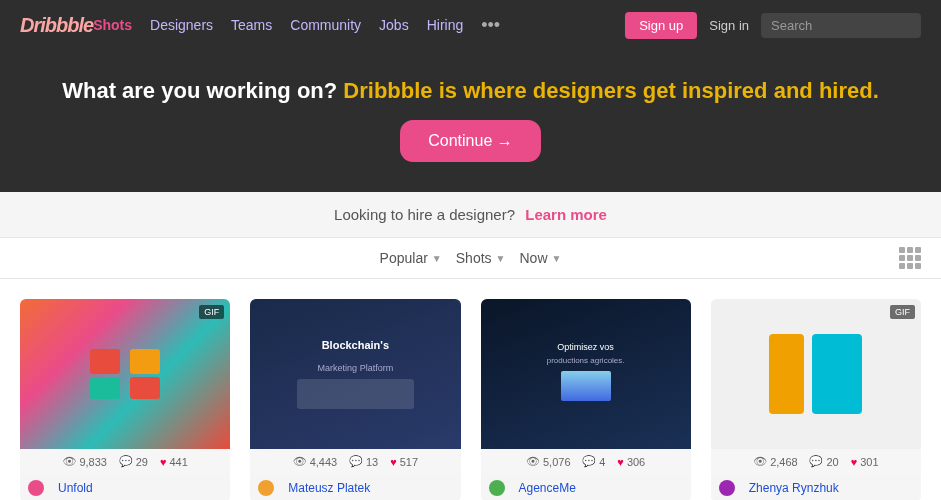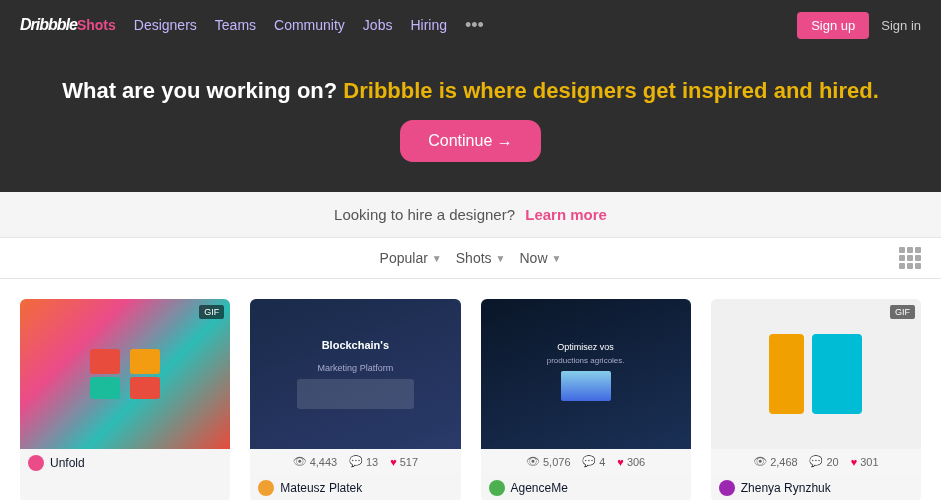--- a/index.html
+++ b/index.html
@@ -79,55 +79,56 @@
       padding: 6px 8px; background: rgba(245,245,245,0.95); font-size: 11px; color: #666;
     }
     .stat-item { display: flex; align-items: center; gap: 3px; }
     .shot-author {
       display: flex; align-items: center; gap: 6px; padding: 6px 8px;
       font-size: 12px; color: #444;
     }
     .author-avatar {
       width: 16px; height: 16px; border-radius: 50%; display: inline-block;
     }
-    .author-name { color: #0f172a; font-size: 12px; }
+    .author-name { color: #1d4ed8; font-size: 12px; margin-left: 8px; }
 
     
     .card-1 { background: linear-gradient(135deg, #f26b38 0%, #2dbcb6 50%, #f26b38 100%); }
     .card-2 { background: linear-gradient(160deg, #1a2a4a 0%, #2a3a6a 100%); }
     .card-3 { background: linear-gradient(160deg, #0a1628 0%, #1a3056 100%); }
     .card-4 { background: #f0f0f0; }
 
     
     .icon-eye::before { content: '👁'; font-size: 11px; }
     .icon-comment::before { content: '💬'; font-size: 11px; }
     .icon-heart::before { content: '♥'; font-size: 11px; color: #e05; }
 
     .dribbble-logo {
-      font-size: 16px; color: #ffffff; font-style: italic; font-weight: 900;
+      font-size: 20px; color: #fca5a5; font-style: italic; font-weight: 900;
       letter-spacing: -1px;
     }
   </style>
 </head>
 <body>
 
 <nav class="navbar">
   <div class="dribbble-logo">Dribbble</div>
   <div class="nav-links">
     <a class="nav-link active">Shots</a>
     <a class="nav-link">Designers</a>
     <a class="nav-link">Teams</a>
     <a class="nav-link">Community</a>
     <a class="nav-link">Jobs</a>
     <a class="nav-link">Hiring</a>
     <span class="nav-dots">•••</span>
   </div>
   <div class="nav-right">
     <button class="btn-signup">Sign up</button>
     <button class="btn-signin">Sign in</button>
+    <input class="search-box" type="text" placeholder="Search" style="">
   </div>
 </nav>
 
 <section class="hero">
   <p class="hero-title">
     <strong>What are you working on?</strong>
     <span> </span>
     <span>Dribbble is where designers get inspired and hired.</span>
   </p>
   <button class="hero-btn">Continue →</button>
@@ -170,20 +171,34 @@
       <div style="width:100%;height:100%;background:linear-gradient(135deg,#f26b38 0%,#ea4c89 30%,#2dbcb6 60%,#e74c3c 100%);display:flex;align-items:center;justify-content:center;">
     <svg width="80" height="60" viewBox="0 0 80 60">
             <rect x="5" y="5" width="30" height="25" rx="3" fill="#e74c3c"></rect>
             <rect x="45" y="5" width="30" height="25" rx="3" fill="#f39c12"></rect>
             <rect x="5" y="33" width="30" height="22" rx="3" fill="#1abc9c"></rect>
             <rect x="45" y="33" width="30" height="22" rx="3" fill="#e74c3c"></rect>
           </svg>
    </div>
       <div class="shot-badge">GIF</div>
     </div>
+    <div class="shot-stats">
+      <span class="stat-item">
+        <span class="icon-eye"></span>
+        <span>9,833</span>
+      </span>
+      <span class="stat-item">
+        <span class="icon-comment"></span>
+        <span>29</span>
+      </span>
+      <span class="stat-item">
+        <span class="icon-heart"></span>
+        <span>441</span>
+      </span>
+    </div>
     <div class="shot-author">
       <span class="author-avatar" style="background:#ea4c89;"></span>
       <span class="author-name">Unfold</span>
     </div>
   </div>
     <div class="shot-card">
     <div class="shot-img card-2">
       <div style="width:100%;height:100%;background:linear-gradient(160deg,#1a2a4a,#2a3a6a);display:flex;flex-direction:column;align-items:center;justify-content:center;padding:8px;">
     <div style="color:#fff;font-size:11px;font-weight:bold;margin-bottom:12px;">Blockchain's</div>
     <div style="color:#aac;font-size:9px;">Marketing Platform</div>

